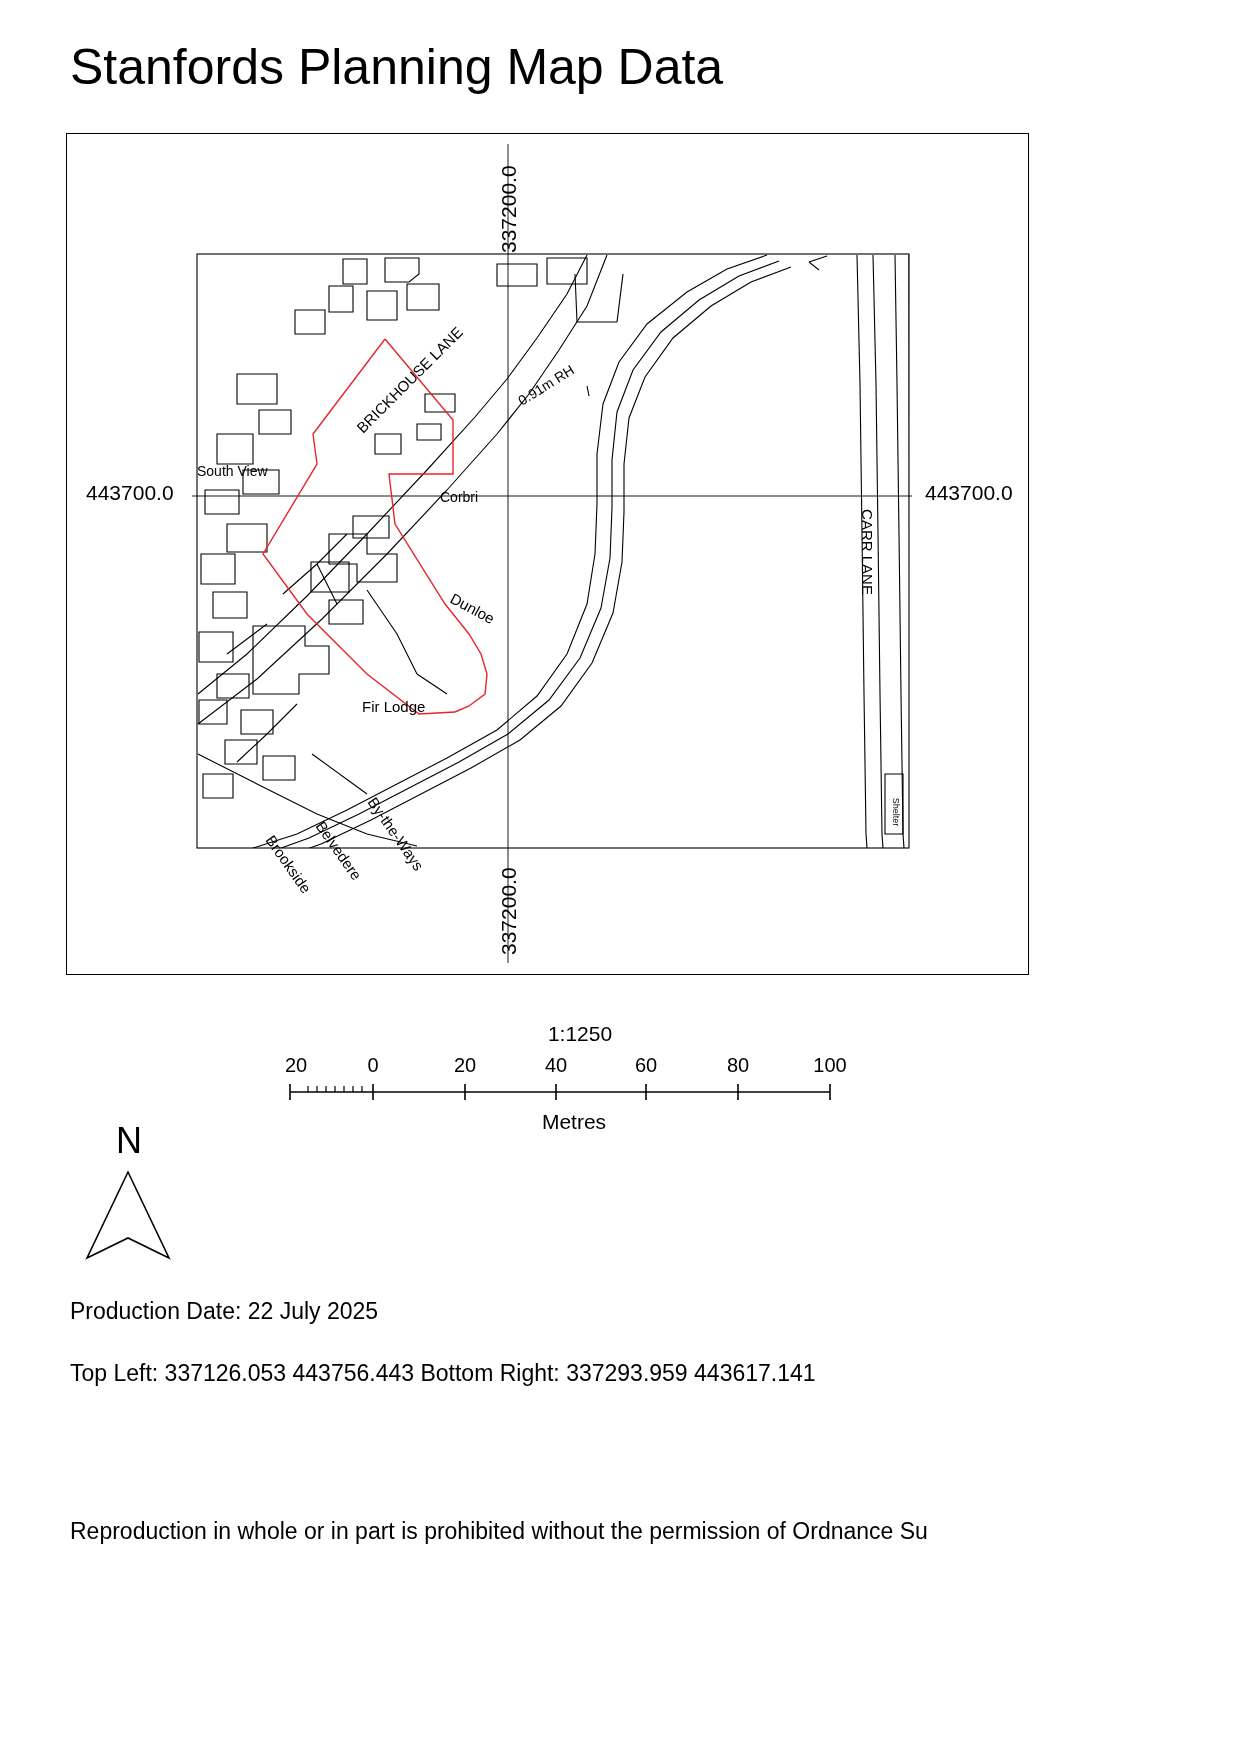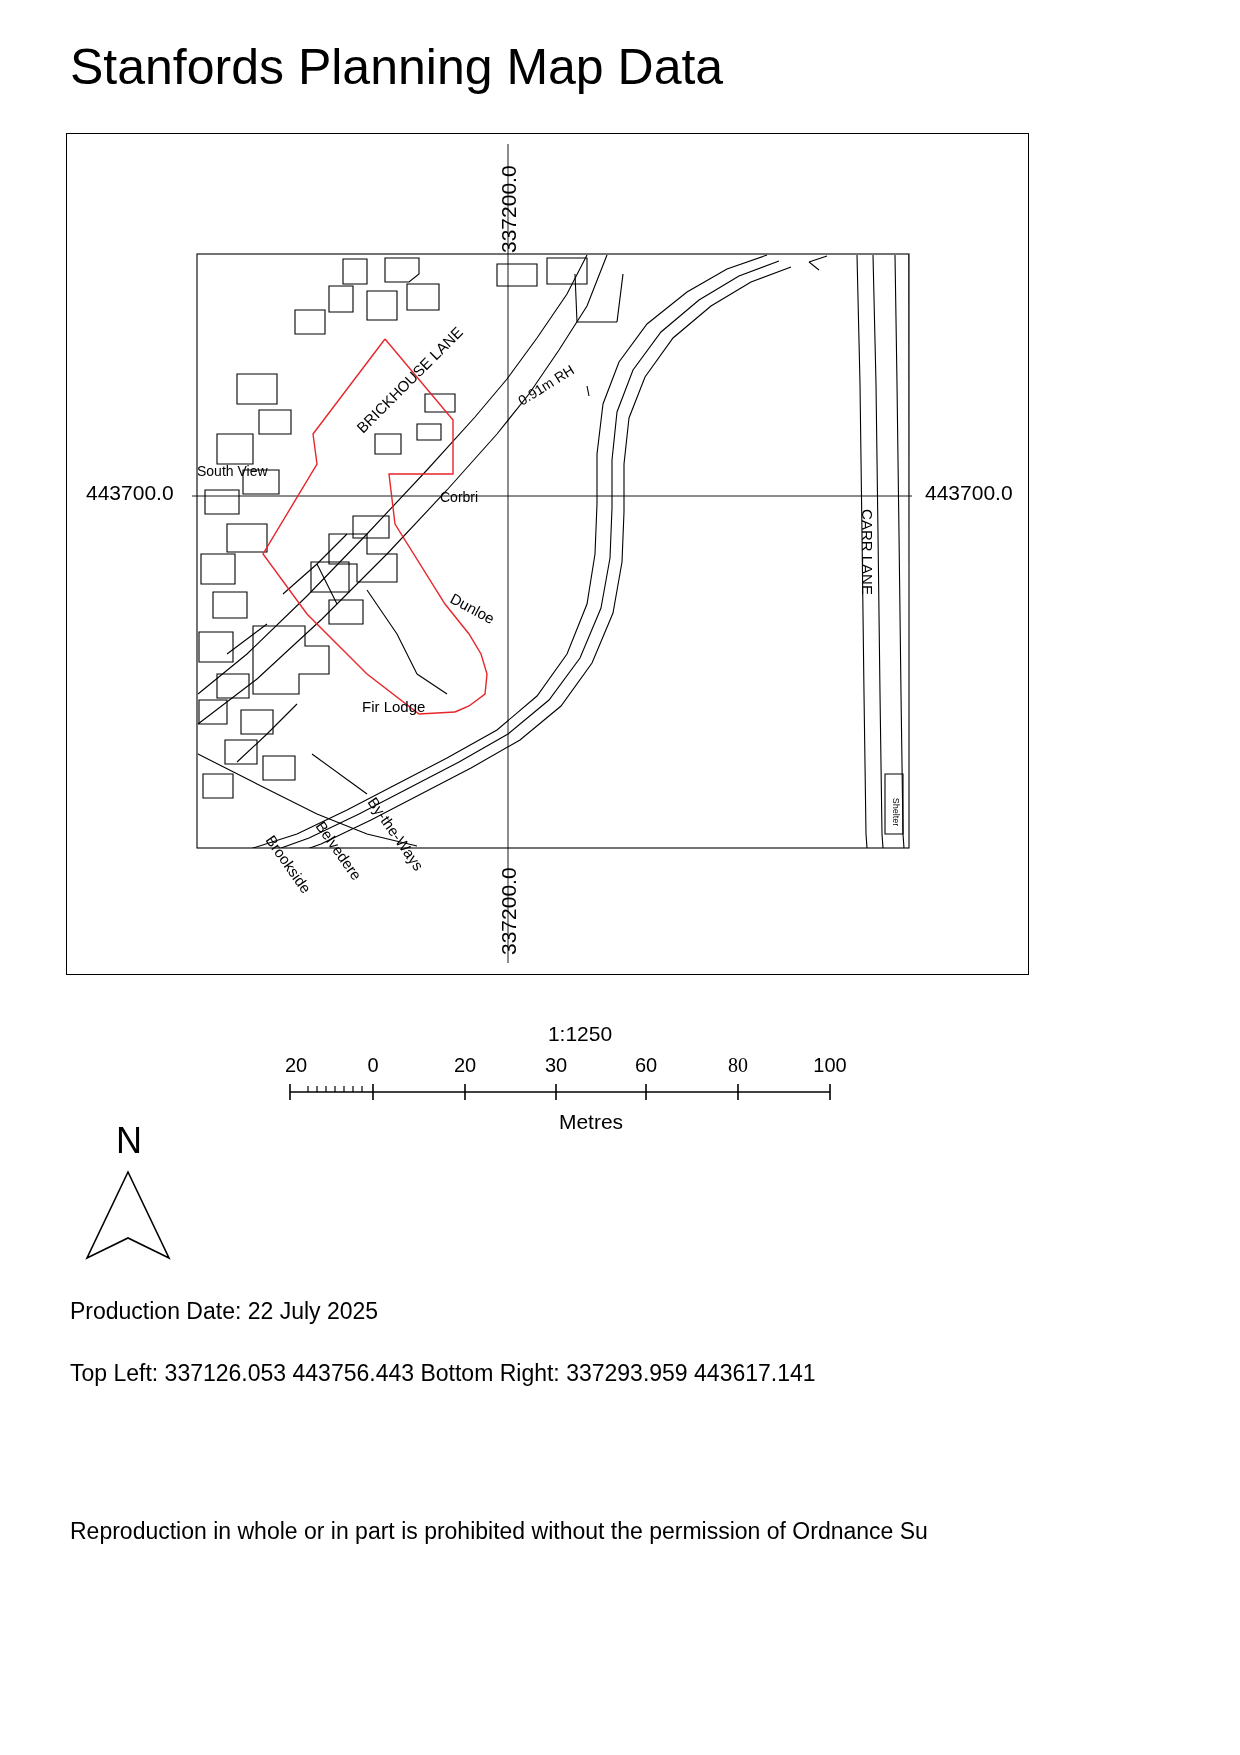--- a/index.html
+++ b/index.html
@@ -101,21 +101,21 @@
   #scale-svg {
     display: block;
     margin-top: 2px;
   }
   #scale-units {
     text-align: center;
     font-size: 21px;
     margin-top: 6px;
     width: 560px;
     position: relative;
-    left: 31px;
+    left: 14px;
   }
 
   
   #north-block {
     position: absolute;
     left: 68px;
     top: 1122px;
     width: 120px;
     text-align: center;
   }
@@ -261,23 +261,23 @@
   <div class="coord-label" id="coord-bottom">337200.0</div>
   <div class="coord-label" id="coord-left">443700.0</div>
   <div class="coord-label" id="coord-right">443700.0</div>
 
   <div id="scale-block">
     <div id="scale-ratio">1:1250</div>
     <div id="scale-numbers">
       <span style="left:16px;">20</span>
       <span style="left:93px;">0</span>
       <span style="left:185px;">20</span>
-      <span style="left:276px;">30</span>
+      <span style="left:276px;">40</span>
       <span style="left:366px;">60</span>
-      <span style="left:458px;font-family:Liberation Serif, serif;">80</span>
+      <span style="left:458px;">80</span>
       <span style="left:550px;">100</span>
     </div>
     <svg id="scale-svg" width="560" height="24" viewBox="0 0 560 24">
       <line x1="10" y1="12" x2="550" y2="12" stroke="#000" stroke-width="1.6"></line>
 
       <line x1="10" y1="4" x2="10" y2="20" stroke="#000" stroke-width="1.6"></line>
       <line x1="93" y1="4" x2="93" y2="20" stroke="#000" stroke-width="1.6"></line>
       <line x1="185" y1="4" x2="185" y2="20" stroke="#000" stroke-width="1.6"></line>
       <line x1="276" y1="4" x2="276" y2="20" stroke="#000" stroke-width="1.6"></line>
       <line x1="366" y1="4" x2="366" y2="20" stroke="#000" stroke-width="1.6"></line>

